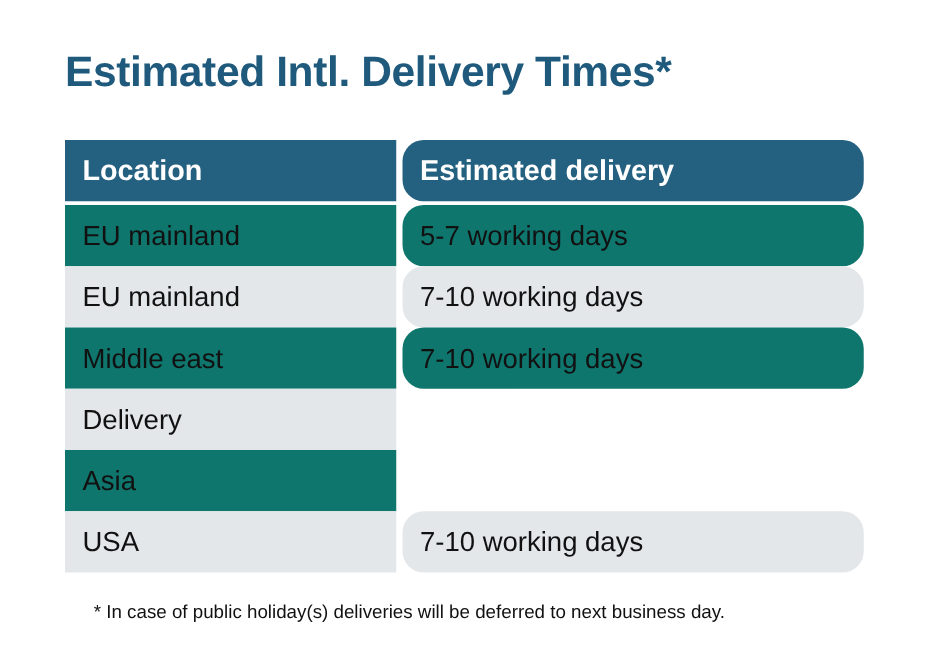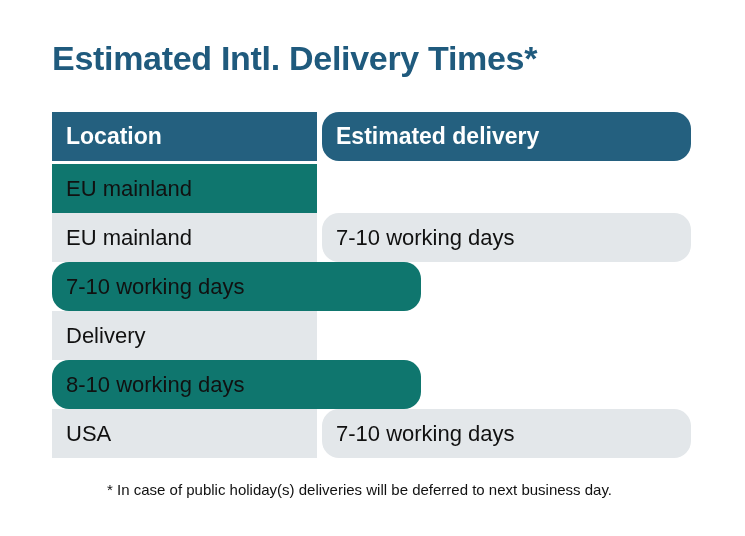--- a/index.html
+++ b/index.html
@@ -79,56 +79,57 @@
     background: #e3e7ea;
   }
   .footnote {
     position: absolute;
     left: 75px;
     top: 479px;
     font-size: 15px;
     color: #111111;
     line-height: 22px;
     white-space: nowrap;
-    margin-left: 32px;
   }
 </style>
 </head>
 <body>
 
 <div class="page">
 
   <div class="title">Estimated Intl. Delivery Times*</div>
 
   <div class="table">
 
     <div class="row header-row">
       <div class="cell col-1">Location</div>
       <div class="cell col-2">Estimated delivery</div>
     </div>
 
     <div class="row row-dark">
       <div class="cell col-1">EU mainland</div>
+      <div class="cell col-2">5-7 working days</div>
     </div>
 
     <div class="row row-light">
       <div class="cell col-1">EU mainland</div>
       <div class="cell col-2">7-10 working days</div>
     </div>
 
     <div class="row row-dark">
+      <div class="cell col-1">Middle east</div>
       <div class="cell col-2">7-10 working days</div>
     </div>
 
     <div class="row row-light">
       <div class="cell col-1">Delivery</div>
     </div>
 
     <div class="row row-dark">
-      <div class="cell col-2">8-10 working days</div>
+      <div class="cell col-1">Asia</div>
     </div>
 
     <div class="row row-light">
       <div class="cell col-1">USA</div>
       <div class="cell col-2">7-10 working days</div>
     </div>
 
   </div>
 
   <div class="footnote">* In case of public holiday(s) deliveries will be deferred to next business day.</div>

